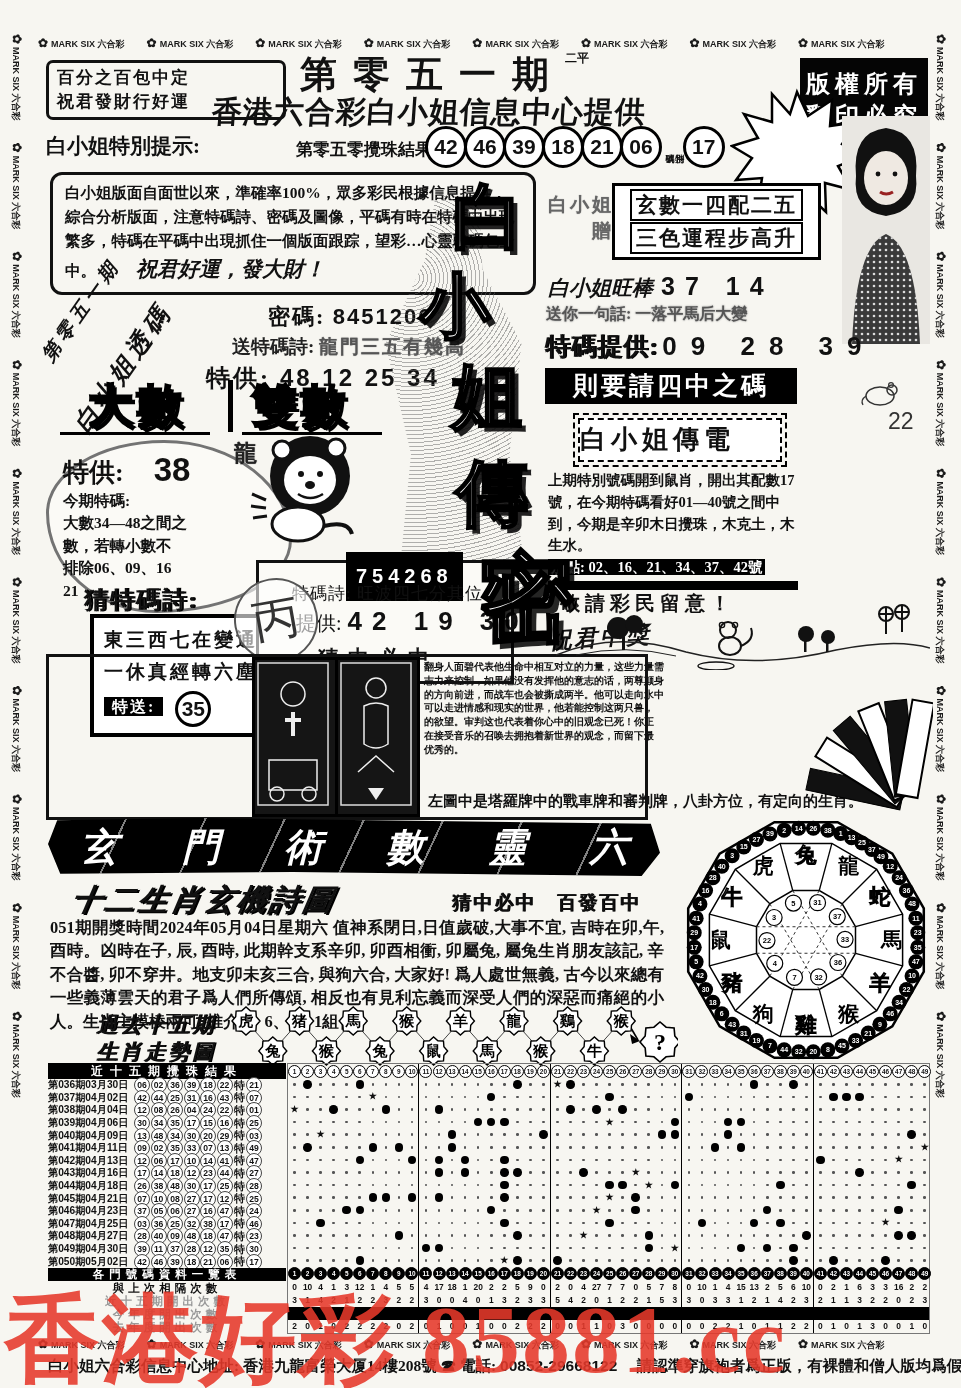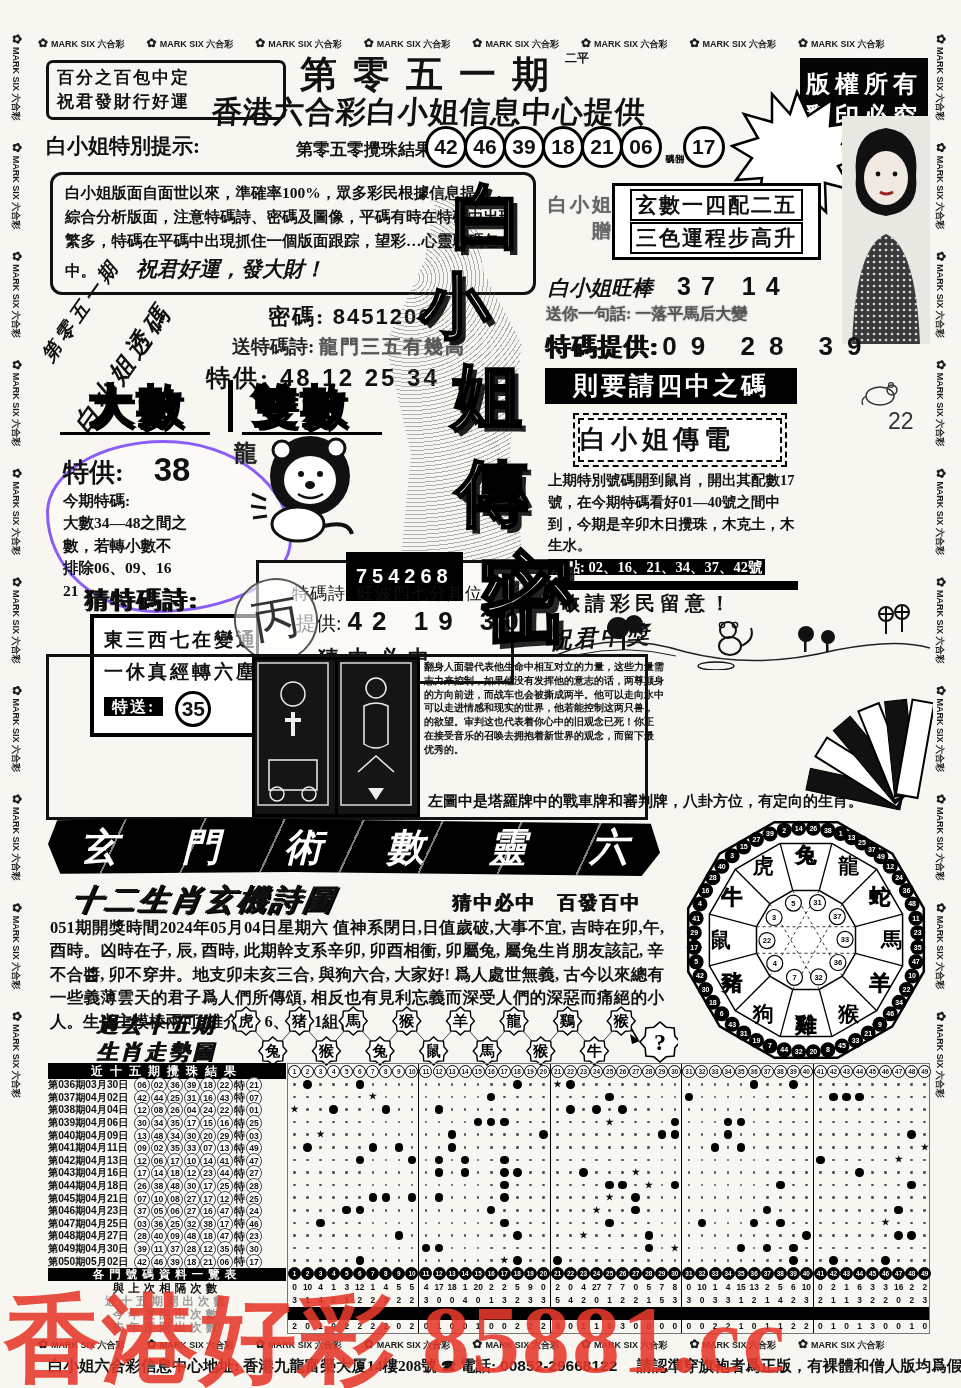--- a/index.html
+++ b/index.html
@@ -40,39 +40,39 @@
        letter-spacing:5px;white-space:nowrap}
   
   .callig{font-weight:900;color:#fff;-webkit-text-stroke:2.5px #000;
           text-shadow:5px 5px 0 rgba(10,10,10,.9);line-height:1}
   
   .giver{font-weight:700;font-size:19px;color:#666;letter-spacing:3px;text-shadow:0 0 1px #888}
   .slogbox{border:3px solid #000;padding:2px 15px;background:#fff}
   .slogbox div{border:2px solid #000;font:900 21px "Liberation Sans",sans-serif;
                letter-spacing:2px;padding:0 4px;margin:1px 0;white-space:nowrap}
   .wangbang{font-weight:900;font-size:21px;font-style:italic}
-  .wbval{font:800 25px "Liberation Sans",sans-serif;letter-spacing:10px;margin-left:24px}
+  .wbval{font:800 25px "Liberation Sans",sans-serif;letter-spacing:10px;margin-left:8px}
   .fuzzy{font-weight:700;font-size:16px;color:#555;text-shadow:0 0 2px #888}
   .temalab{font-weight:900;font-size:25px;letter-spacing:1px;text-shadow:1.5px 0 0 #000}
   .temaval{font:800 26px "Liberation Sans",sans-serif;letter-spacing:14px}
   .blackbar{background:#000;color:#fff;font-weight:900;font-size:25px;letter-spacing:3px;
             text-align:center;line-height:36px}
   
   .cd-title{border:2px dashed #000;outline:2px dashed #000;outline-offset:3px;text-align:left;
             font-weight:900;font-size:26px;letter-spacing:5px;line-height:40px;background:#fff}
   .cd-body{font-weight:700;font-size:14.5px;line-height:1.5}
   .redact{background:#000;color:#fff;font-weight:700;font-size:14.5px;padding:0 3px}
   .blkline{background:#000;height:9px}
   .notice{font-weight:800;font-size:20px;letter-spacing:5px}
   .wish2{font-style:italic;font-weight:900;font-size:23px;transform:rotate(-4deg);letter-spacing:3px}
   .num22{font:400 23px "Liberation Sans",sans-serif;color:#333}
   
   .bighead{font-weight:900;font-size:45px;color:#fff;-webkit-text-stroke:2.5px #000;
            text-shadow:4px 4px 0 #000;letter-spacing:4px}
-  .bubble{border:3px solid #8b5cf6;border-radius:48% 52% 55% 45%/42% 58% 42% 58%;
+  .bubble{border:3px solid #737373;border-radius:48% 52% 55% 45%/42% 58% 42% 58%;
           padding:8px 14px;background:#fbfaf6}
   .bsup{font-weight:900;font-size:26px}
   .bsupv{font:800 33px "Liberation Sans",sans-serif;margin-left:26px}
   .btext{font-weight:700;font-size:15.5px;line-height:1.45}
   .dragon{font-weight:900;font-size:23px;color:#222;text-shadow:0 0 1px #555}
   
   .gp-title{font-weight:900;font-size:24px;letter-spacing:2px;text-shadow:2px 0 0 #000}
   .gp-box{border:4px solid #000;padding:6px 10px;background:#fff}
   .gp-line{font-weight:800;font-size:19px;letter-spacing:3px;line-height:1.7;white-space:nowrap}
   .gp-send{background:#000;color:#fff;font-weight:900;font-size:16px;padding:1px 8px;letter-spacing:2px}

